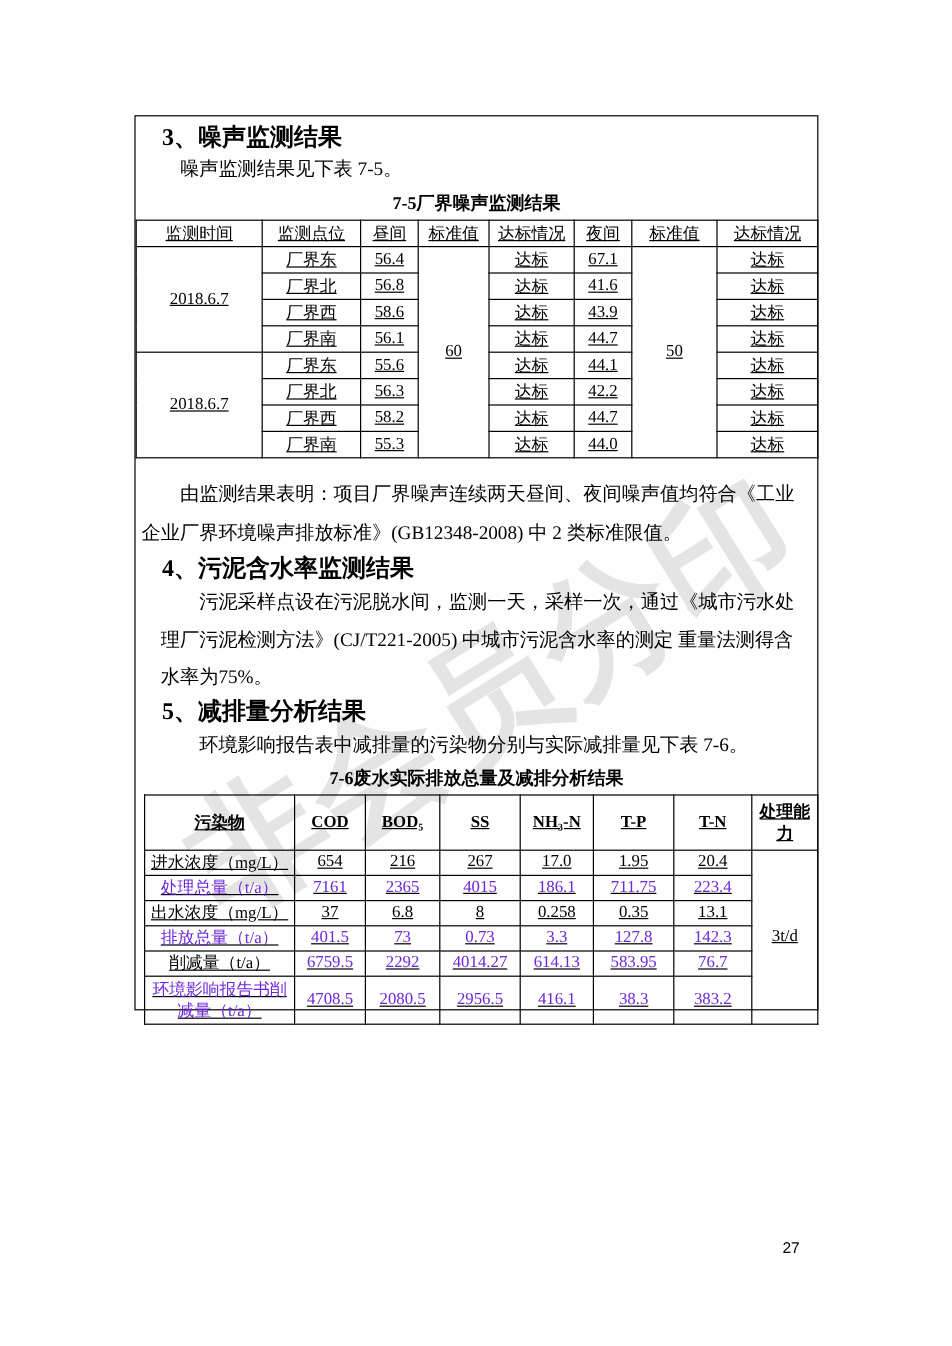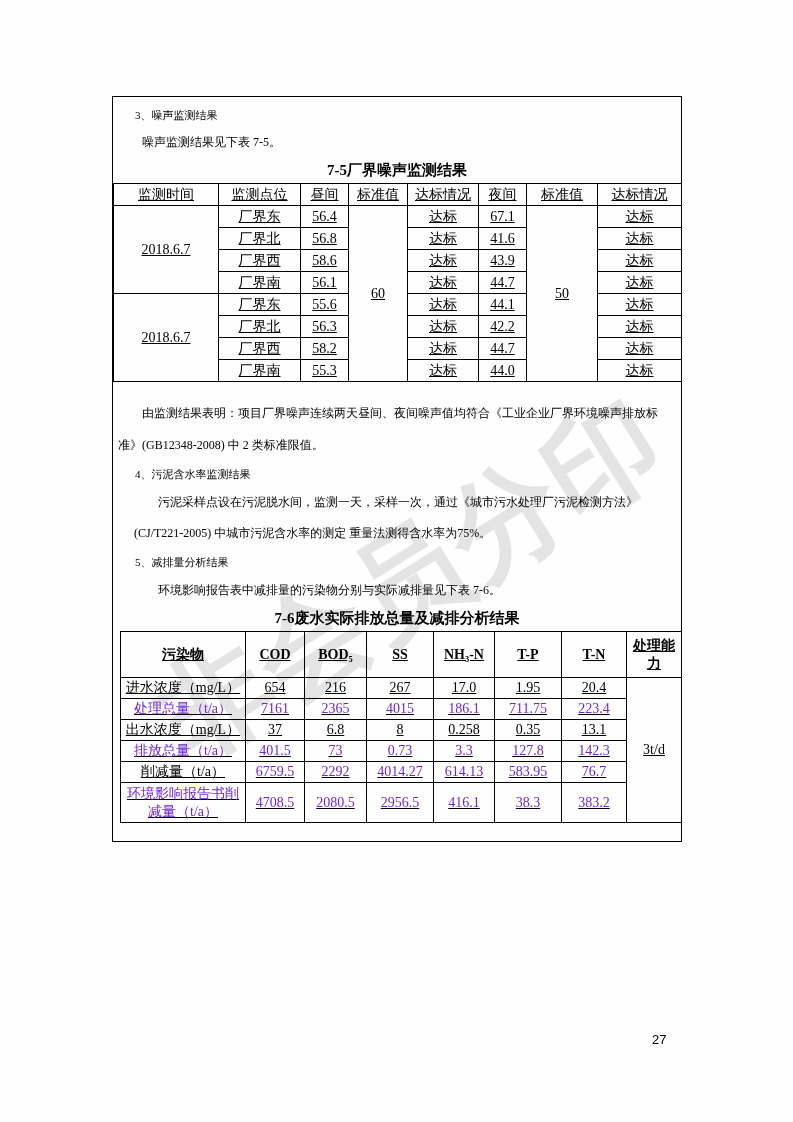--- a/index.html
+++ b/index.html
@@ -11,23 +11,23 @@
   .watermark {
     position:absolute; left:55px; top:505px; width:710px; text-align:center;
     font-size:112px; font-weight:bold; letter-spacing:2px; white-space:nowrap;
     color:#e4e4e4; transform:rotate(-32deg); transform-origin:center;
     font-family:"Liberation Sans",sans-serif; z-index:0; user-select:none;
   }
   .frame {
     position:absolute; left:112px; top:96px; width:570px; height:746px;
     border:1px solid #000; z-index:1;
   }
-  .heading { font-size:11px; font-weight:normal; line-height:26px; padding-left:22px; }
+  .heading { font-size:20px; font-weight:bold; line-height:26px; padding-left:22px; }
   .heading.first { margin-top:6px; line-height:24px; }
-  .para { font-size:12px; padding:0 5px; text-indent:2em; }
+  .para { font-size:16px; padding:0 5px; text-indent:2em; }
   .intro { line-height:30px; }
   .body31 { line-height:31px;margin-left:16px; }
   .conclusion { line-height:32px; margin-top:15px; }
   .caption { display:flex; justify-content:center; font-weight:bold; font-size:15px; }
   .cap75 { line-height:26px; }
   .cap76 { line-height:25px; }
   table { border-collapse:collapse; table-layout:fixed; background:transparent;text-decoration:underline; }
   td, th { border:1px solid #000; text-align:center; vertical-align:middle;
            font-size:14px; overflow:hidden; padding:0 2px; }
   .t75 { width:568px; margin-left:0; }

